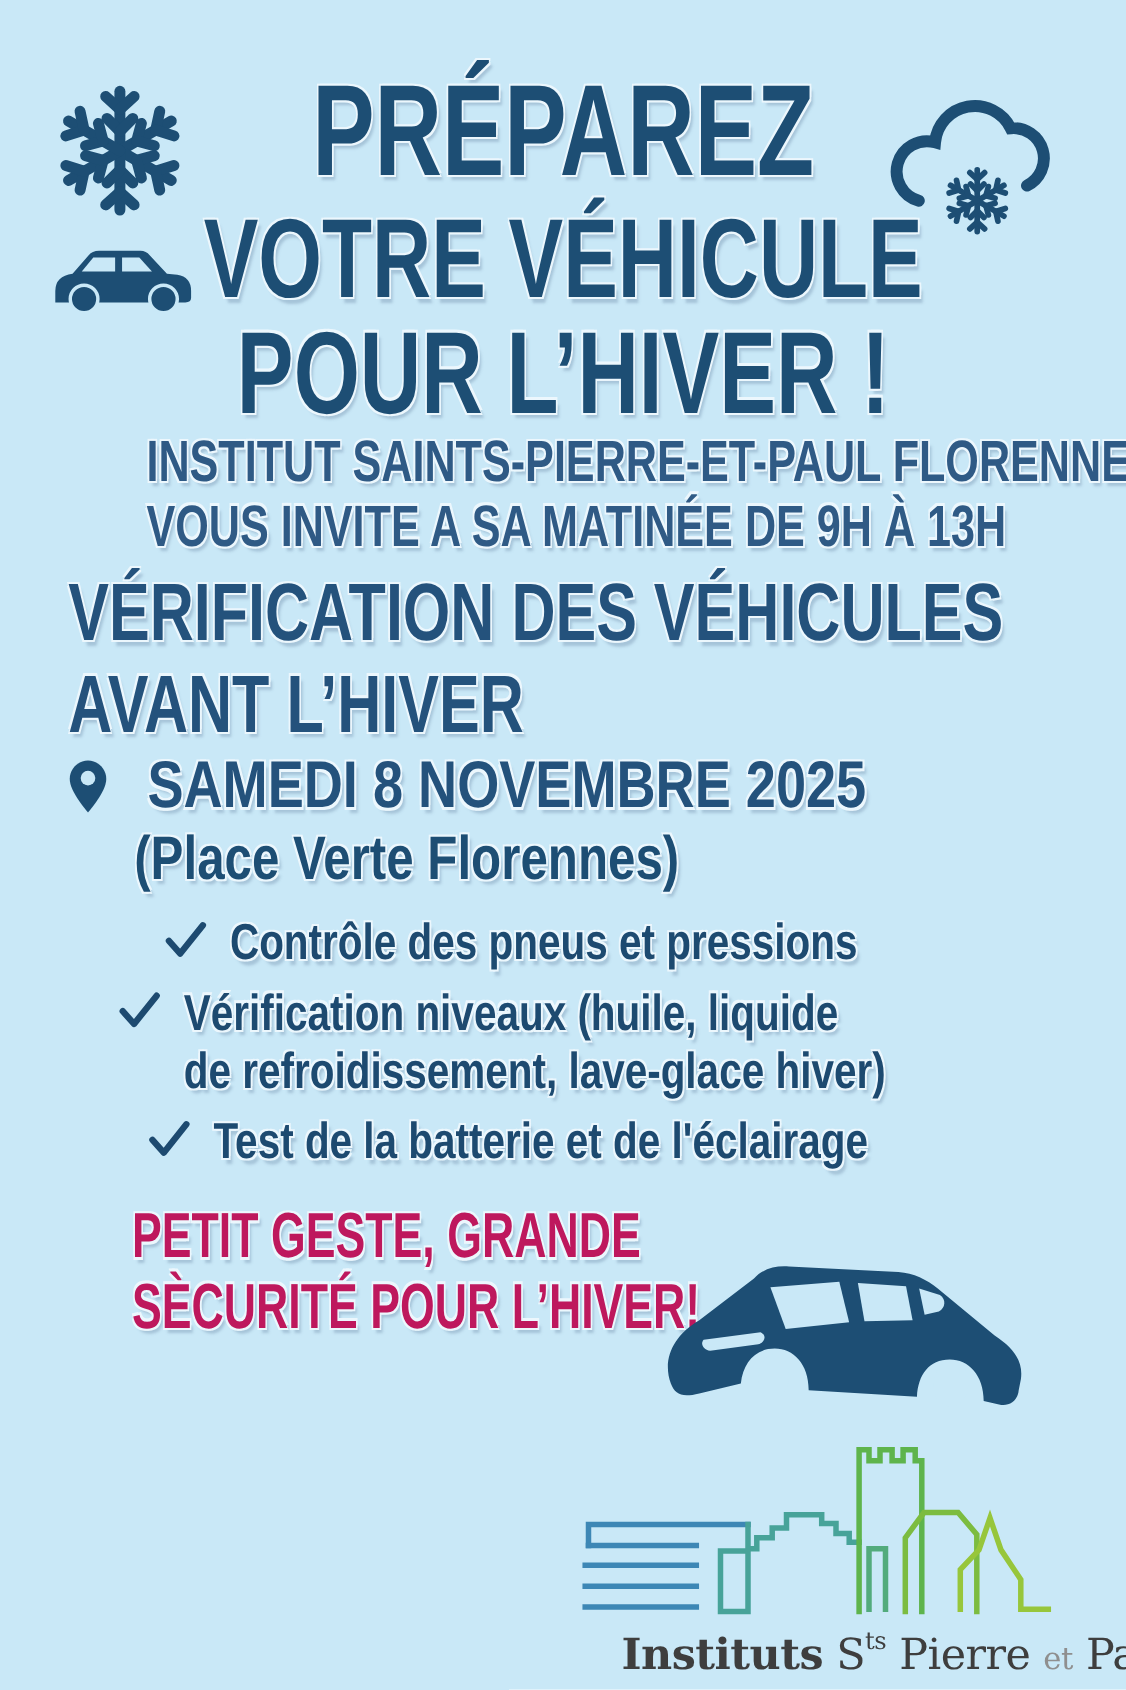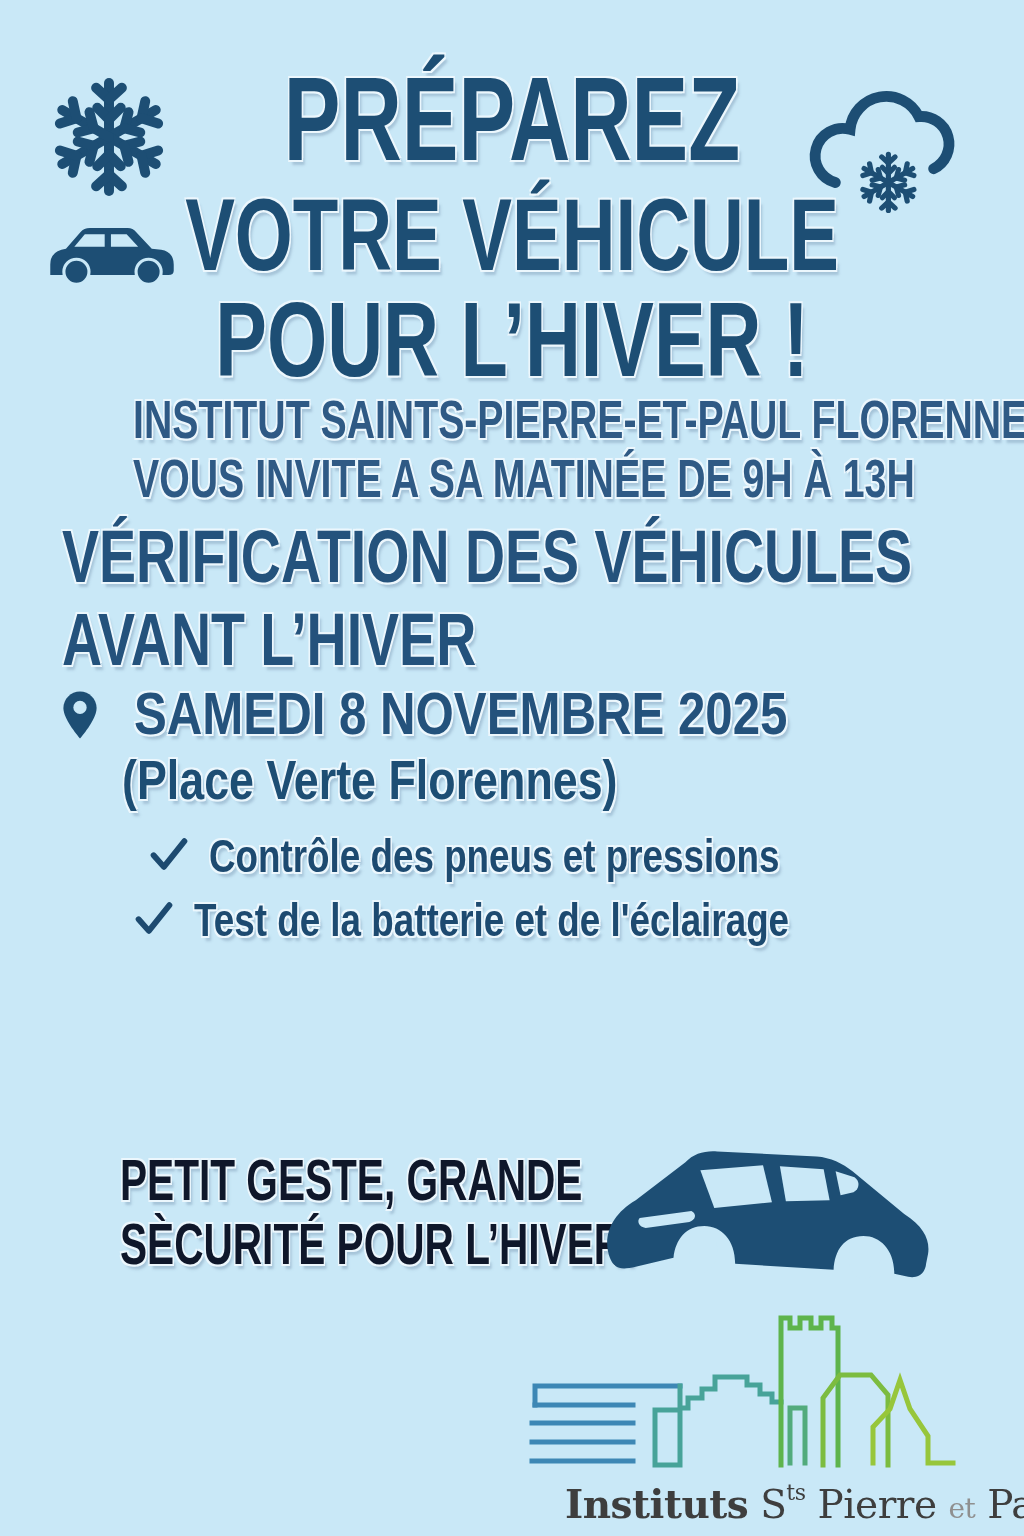--- a/index.html
+++ b/index.html
@@ -34,21 +34,21 @@
   .list .item{display:flex;align-items:flex-start;margin-bottom:11px;justify-content:center;}
   .ck{width:40px;height:36px;margin-right:20px;margin-top:6px;flex:0 0 auto;}
   .itx{font-size:46px;font-weight:bold;color:#1d4a70;transform:scaleX(.8);transform-origin:left top;white-space:nowrap;line-height:1.15;}
 
   
   .badge{left:744px;top:734px;width:248px;height:248px;z-index:2;}
   .badge svg{position:absolute;left:0;top:0;width:100%;height:100%;}
   .badge .blabel{position:absolute;left:0;top:50%;width:100%;margin-top:-27px;text-align:center;font-size:50px;font-weight:bold;color:#ffffff;transform:scaleX(.8);transform-origin:center;white-space:nowrap;line-height:1.05;}
 
   
-  .footer{top:1148px;left:24px;width:640px;text-align:center;font-weight:bold;color:#0f172a;}
+  .footer{top:1092px;left:24px;width:640px;text-align:center;font-weight:bold;color:#be185d;}
   .footer .f{display:block;font-size:58px;line-height:1.1;transform:scaleX(.7);transform-origin:center top;white-space:nowrap;}
 
   .bigcar{left:584px;top:1136px;width:358px;height:180px;}
   .sf{left:48px;top:70px;width:122px;height:134px;}
   .smallcar{left:44px;top:216px;width:136px;height:74px;}
   .cloud{left:796px;top:62px;width:172px;height:182px;}
 
   
   .skyline{left:528px;top:1310px;width:470px;height:162px;}
   .logo-text{top:1480px;left:518px;width:494px;text-align:center;color:#3e3e3e;font-family:"DejaVu Serif",serif;font-size:39px;white-space:nowrap;letter-spacing:-.5px;margin-left:47px;}
@@ -143,20 +143,29 @@
     <div class="item">
       <svg class="ck" viewBox="0 0 30 28">
           <polyline points="3,15 11,24 27,4" fill="none" stroke="#1d4a70" stroke-width="4.5" stroke-linecap="round" stroke-linejoin="round"></polyline>
         </svg>
       <div class="itx halo">Contrôle des pneus et pressions</div>
     </div>
     <div class="item">
       <svg class="ck" viewBox="0 0 30 28">
           <polyline points="3,15 11,24 27,4" fill="none" stroke="#1d4a70" stroke-width="4.5" stroke-linecap="round" stroke-linejoin="round"></polyline>
         </svg>
+      <div>
+        <div class="itx halo">Vérification niveaux (huile, liquide</div>
+        <div class="itx halo">de refroidissement, lave-glace hiver)</div>
+      </div>
+    </div>
+    <div class="item">
+      <svg class="ck" viewBox="0 0 30 28">
+          <polyline points="3,15 11,24 27,4" fill="none" stroke="#1d4a70" stroke-width="4.5" stroke-linecap="round" stroke-linejoin="round"></polyline>
+        </svg>
       <div class="itx halo">Test de la batterie et de l'éclairage</div>
     </div>
   </div>
 
 
   <div class="abs footer halo">
     <span class="f">PETIT GESTE, GRANDE</span>
     <span class="f">SÈCURITÉ POUR L’HIVER!</span>
   </div>
 

